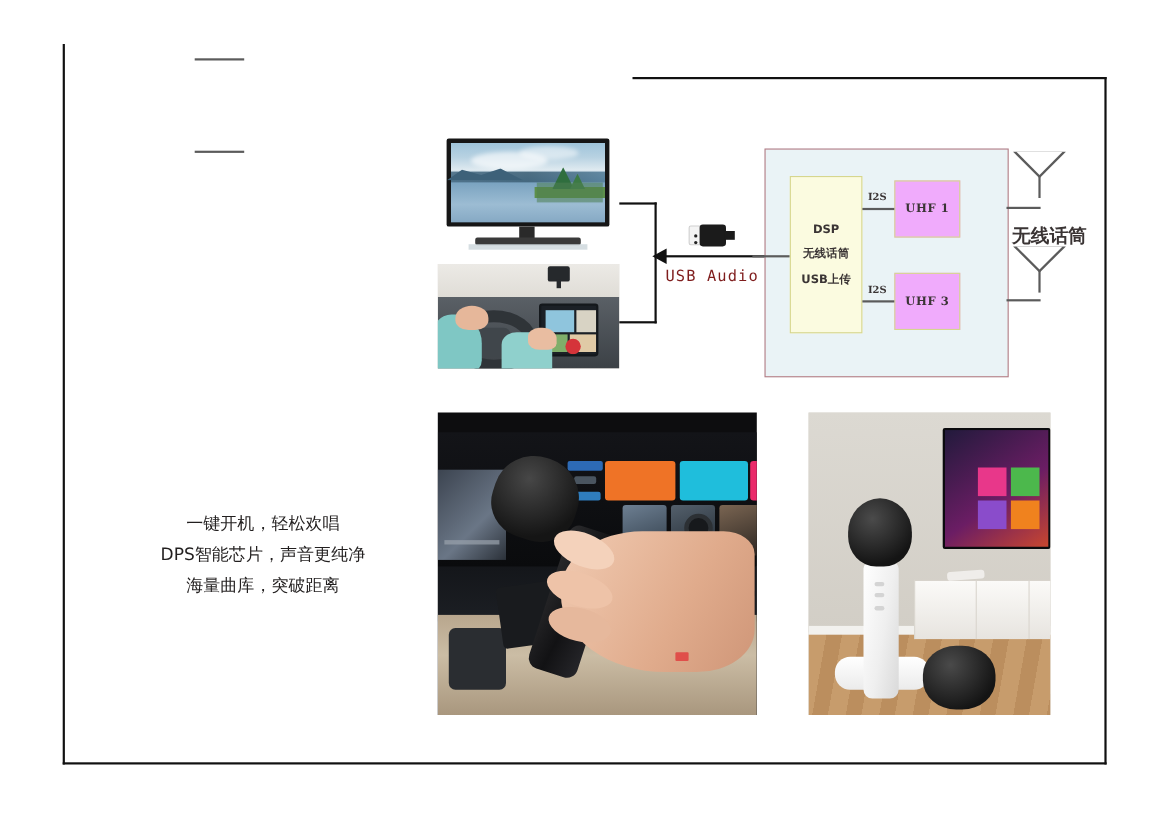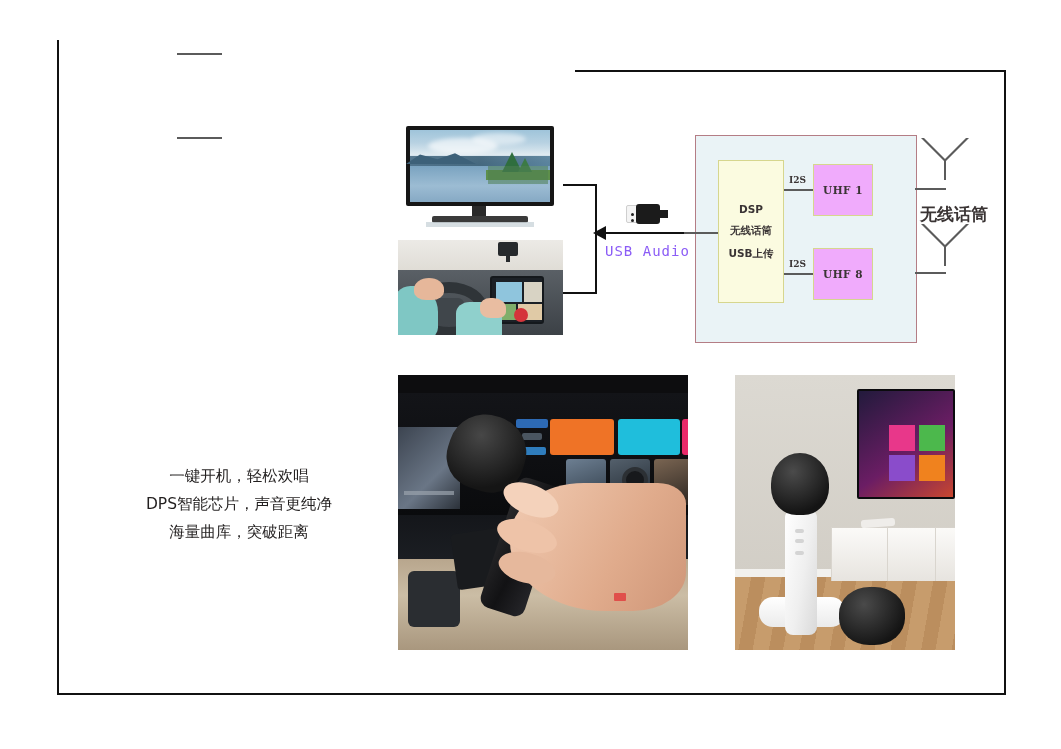--- a/index.html
+++ b/index.html
@@ -46,21 +46,21 @@
   .arrow-line { position: absolute; left: 597px; top: 232px; width: 102px; height: 1.6px; background: #111; }
   .arrow-head {
     position: absolute; left: 593px; top: 226px;
     width: 0; height: 0;
     border-top: 7px solid transparent;
     border-bottom: 7px solid transparent;
     border-right: 13px solid #111;
   }
   .usb-audio-label {
     position: absolute; left: 605px; top: 243px;
-    font-size: 14px; color: #8b5cf6;
+    font-size: 14px; color: #7f1d1d;
     font-family: "DejaVu Sans Mono", monospace;
     letter-spacing: 1px; white-space: nowrap;
   }
   
   .usb-plug { position: absolute; left: 626px; top: 202px; width: 44px; height: 24px; }
   .usb-plug .shell { position:absolute; left:10px; top:2px; width:24px; height:20px; background:#1b1b1b; border-radius:3px; }
   .usb-plug .tip   { position:absolute; left:33px; top:8px; width:9px; height:8px; background:#1b1b1b; }
   .usb-plug .body  { position:absolute; left:0px; top:3px; width:12px; height:18px; background:#f4f4f4; border:1px solid #cfcfcf; border-radius:2px; }
   .usb-plug .d1, .usb-plug .d2 { position:absolute; left:4px; width:3px; height:3px; background:#222; border-radius:50%; }
   .usb-plug .d1 { top:7px; } .usb-plug .d2 { top:13px; }
@@ -337,21 +337,21 @@
     <div class="dsp-box">
       <span>DSP</span>
       <span>无线话筒</span>
       <span>USB上传</span>
     </div>
 
     <div class="uhf-box uhf1">
       <span>UHF 1</span>
     </div>
     <div class="uhf-box uhf2">
-      <span>UHF 8</span>
+      <span>UHF 3</span>
     </div>
 
     <div class="wire w-dsp-u1"></div>
     <div class="wire w-dsp-u2"></div>
     <div class="i2s-1">I2S</div>
     <div class="i2s-2">I2S</div>
   </div>
 
   <div class="w-u1-out"></div>
   <div class="w-u2-out"></div>

